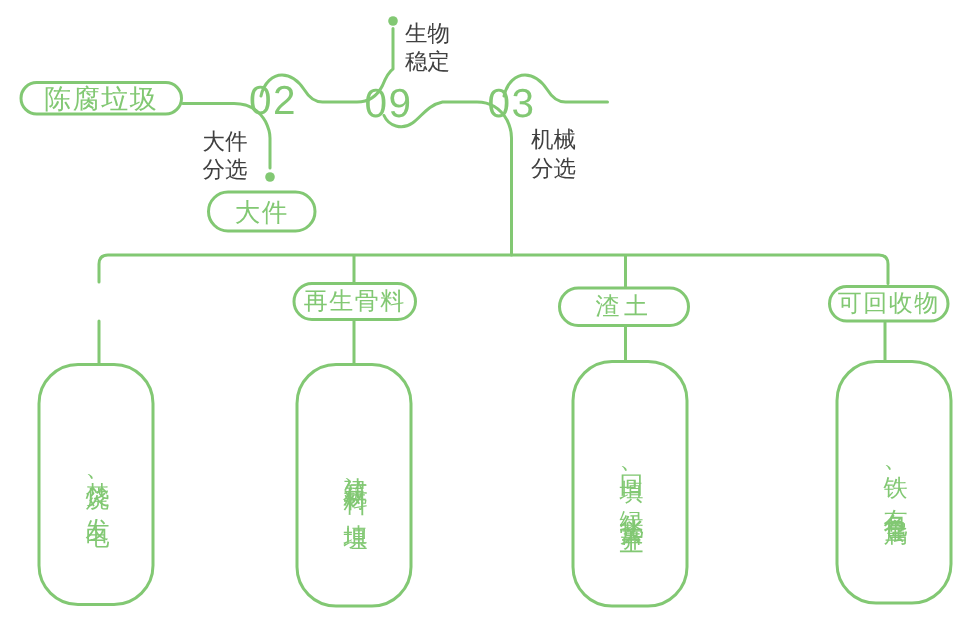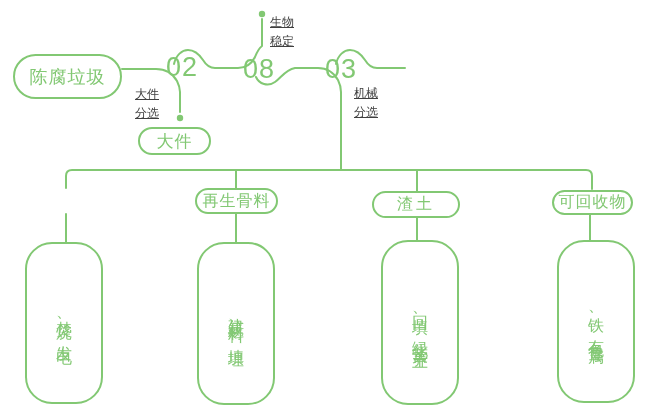--- a/index.html
+++ b/index.html
@@ -27,21 +27,21 @@
   .pill.src{font-size:18px;}
   .pill.sm{font-size:17px;}
   .pill.cat{font-size:16px;letter-spacing:1px;}
 
   .stepnum{
     position:absolute;color:var(--accent);
     font-size:27px;font-weight:300;letter-spacing:1px;line-height:1;
   }
   .plabel{
     position:absolute;color:var(--text-dark);
-    font-size:12px;line-height:19px;white-space:pre-line;text-decoration:underline;
+    font-size:15px;line-height:19px;white-space:pre-line;
   }
   .vbox{
     position:absolute;box-sizing:border-box;
     border:2px solid var(--accent);border-radius:27px;
     display:flex;align-items:center;justify-content:center;
   }
   .vbox .vtext{
     writing-mode:vertical-rl;text-orientation:upright;
     color:var(--accent);font-size:16px;letter-spacing:3px;line-height:1;
     white-space:nowrap;
@@ -66,26 +66,26 @@
       M236,170 L236,188
       M417,170 L417,191
       M66,214 L66,243
       M236,214 L236,243
       M417,218 L417,241
       M590,215 L590,241"></path>
     <circle cx="262" cy="14" r="3.2"></circle>
     <circle cx="180" cy="118" r="3.2"></circle>
   </svg>
 
-  <div class="pill src" style="left:13px;top:54px;width:109px;height:45px;">
+  <div class="pill src" style="left:13px;top:54px;width:109px;height:23px;">
     <span>陈腐垃圾</span>
   </div>
 
   <div class="stepnum" style="left:166px;top:54px;">02</div>
-  <div class="stepnum" style="left:243px;top:56px;">08</div>
+  <div class="stepnum" style="left:243px;top:56px;">09</div>
   <div class="stepnum" style="left:325px;top:56px;">03</div>
 
   <div class="plabel" style="left:135px;top:85px;">大件
 分选</div>
   <div class="plabel" style="left:270px;top:13px;">生物
 稳定</div>
   <div class="plabel" style="left:354px;top:84px;">机械
 分选</div>
 
   <div class="pill sm" style="left:138px;top:127px;width:73px;height:28px;">

